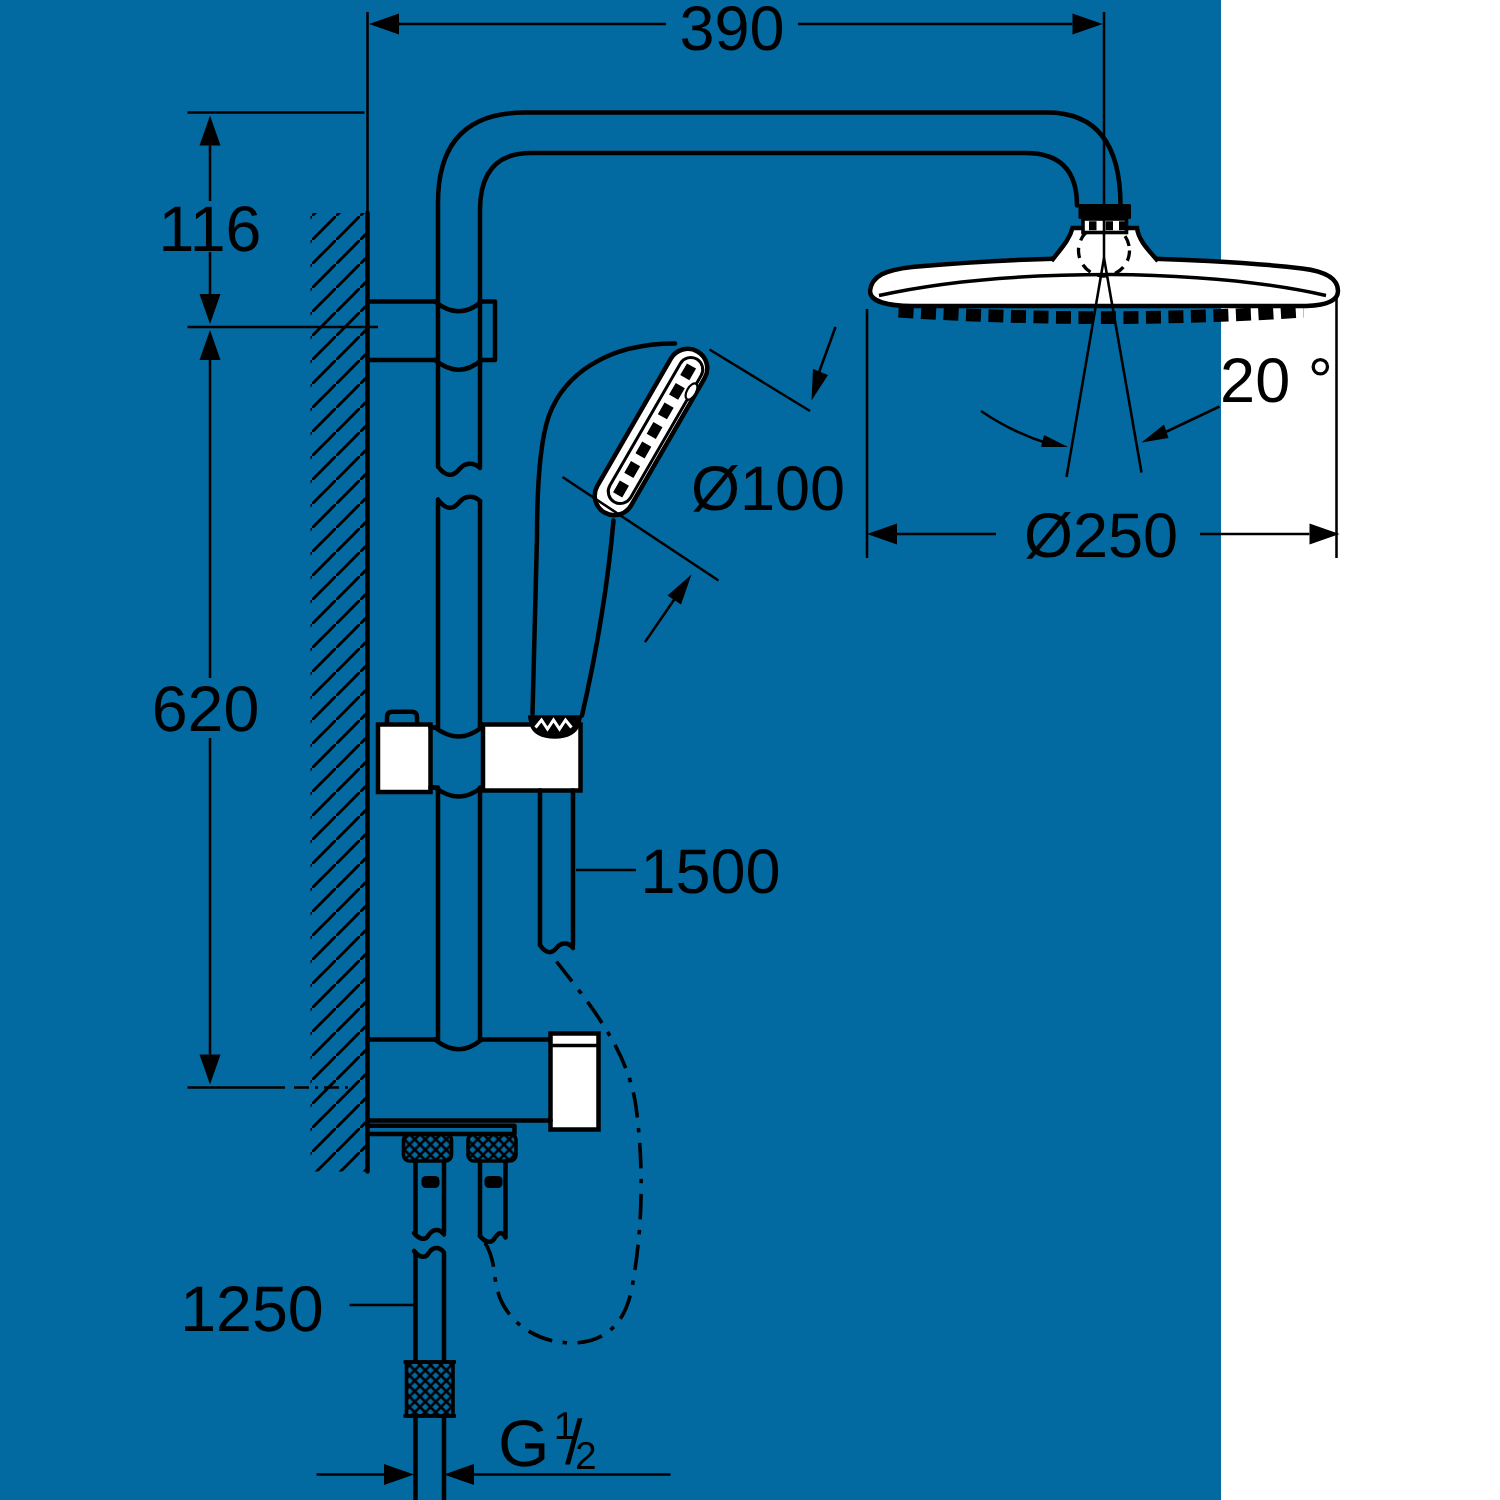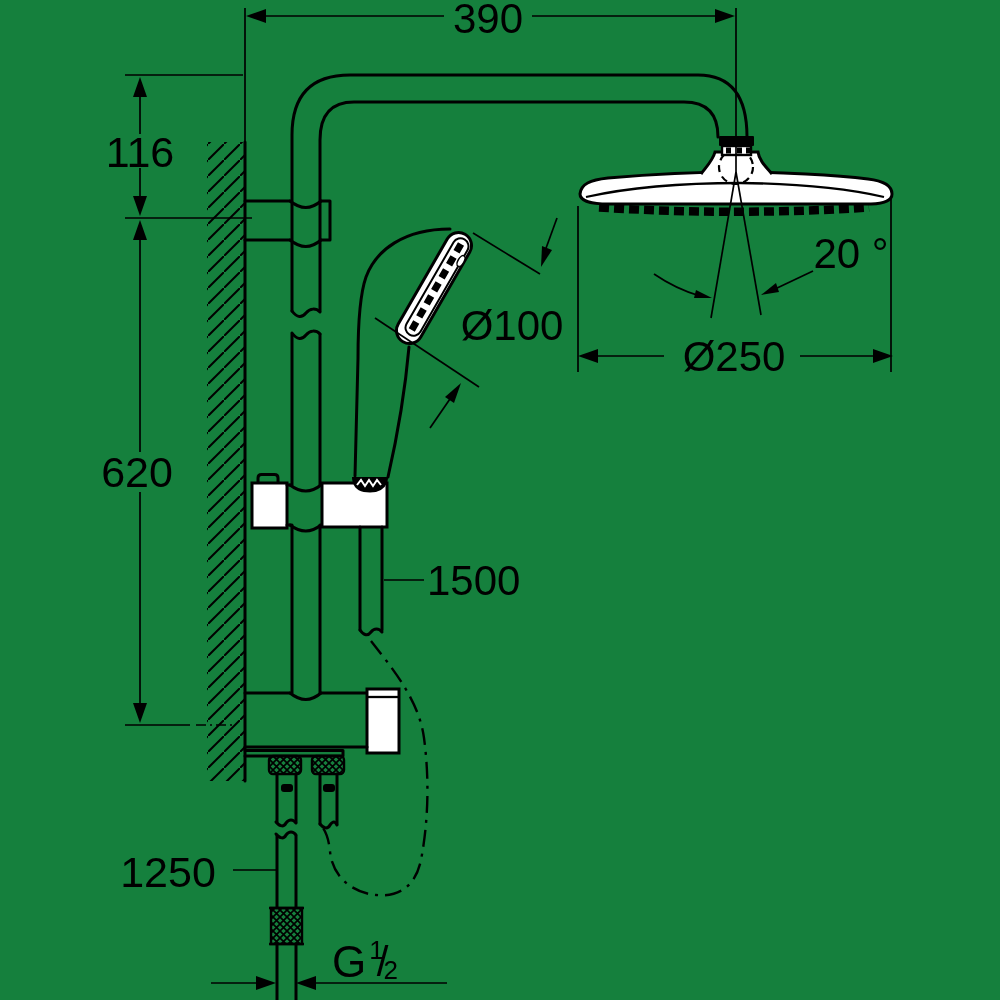--- a/index.html
+++ b/index.html
@@ -1,16 +1,16 @@
 <!DOCTYPE html>
 <html><head>
 <meta charset="utf-8">
 <style>
   html,body{margin:0;padding:0;background:#ffffff;}
-  .stage{width:1000px;height:1000px;position:relative;background:#15803d;
+  .stage{width:814px;height:1000px;position:relative;background:#0369a1;
          font-family:"Liberation Sans", sans-serif;}
   svg{display:block;}
   svg text{fill:#000;font-family:"Liberation Sans", sans-serif;}
   .thick{stroke:#000;stroke-width:3;fill:none;stroke-linecap:round;}
   .thick-f{stroke:#000;stroke-width:3;fill:#fff;}
   .med{stroke:#000;stroke-width:2.3;fill:none;}
   .thin{stroke:#000;stroke-width:1.7;fill:none;}
   .arrow{fill:#000;stroke:none;}
   .blk{fill:#000;stroke:none;}
 </style>

